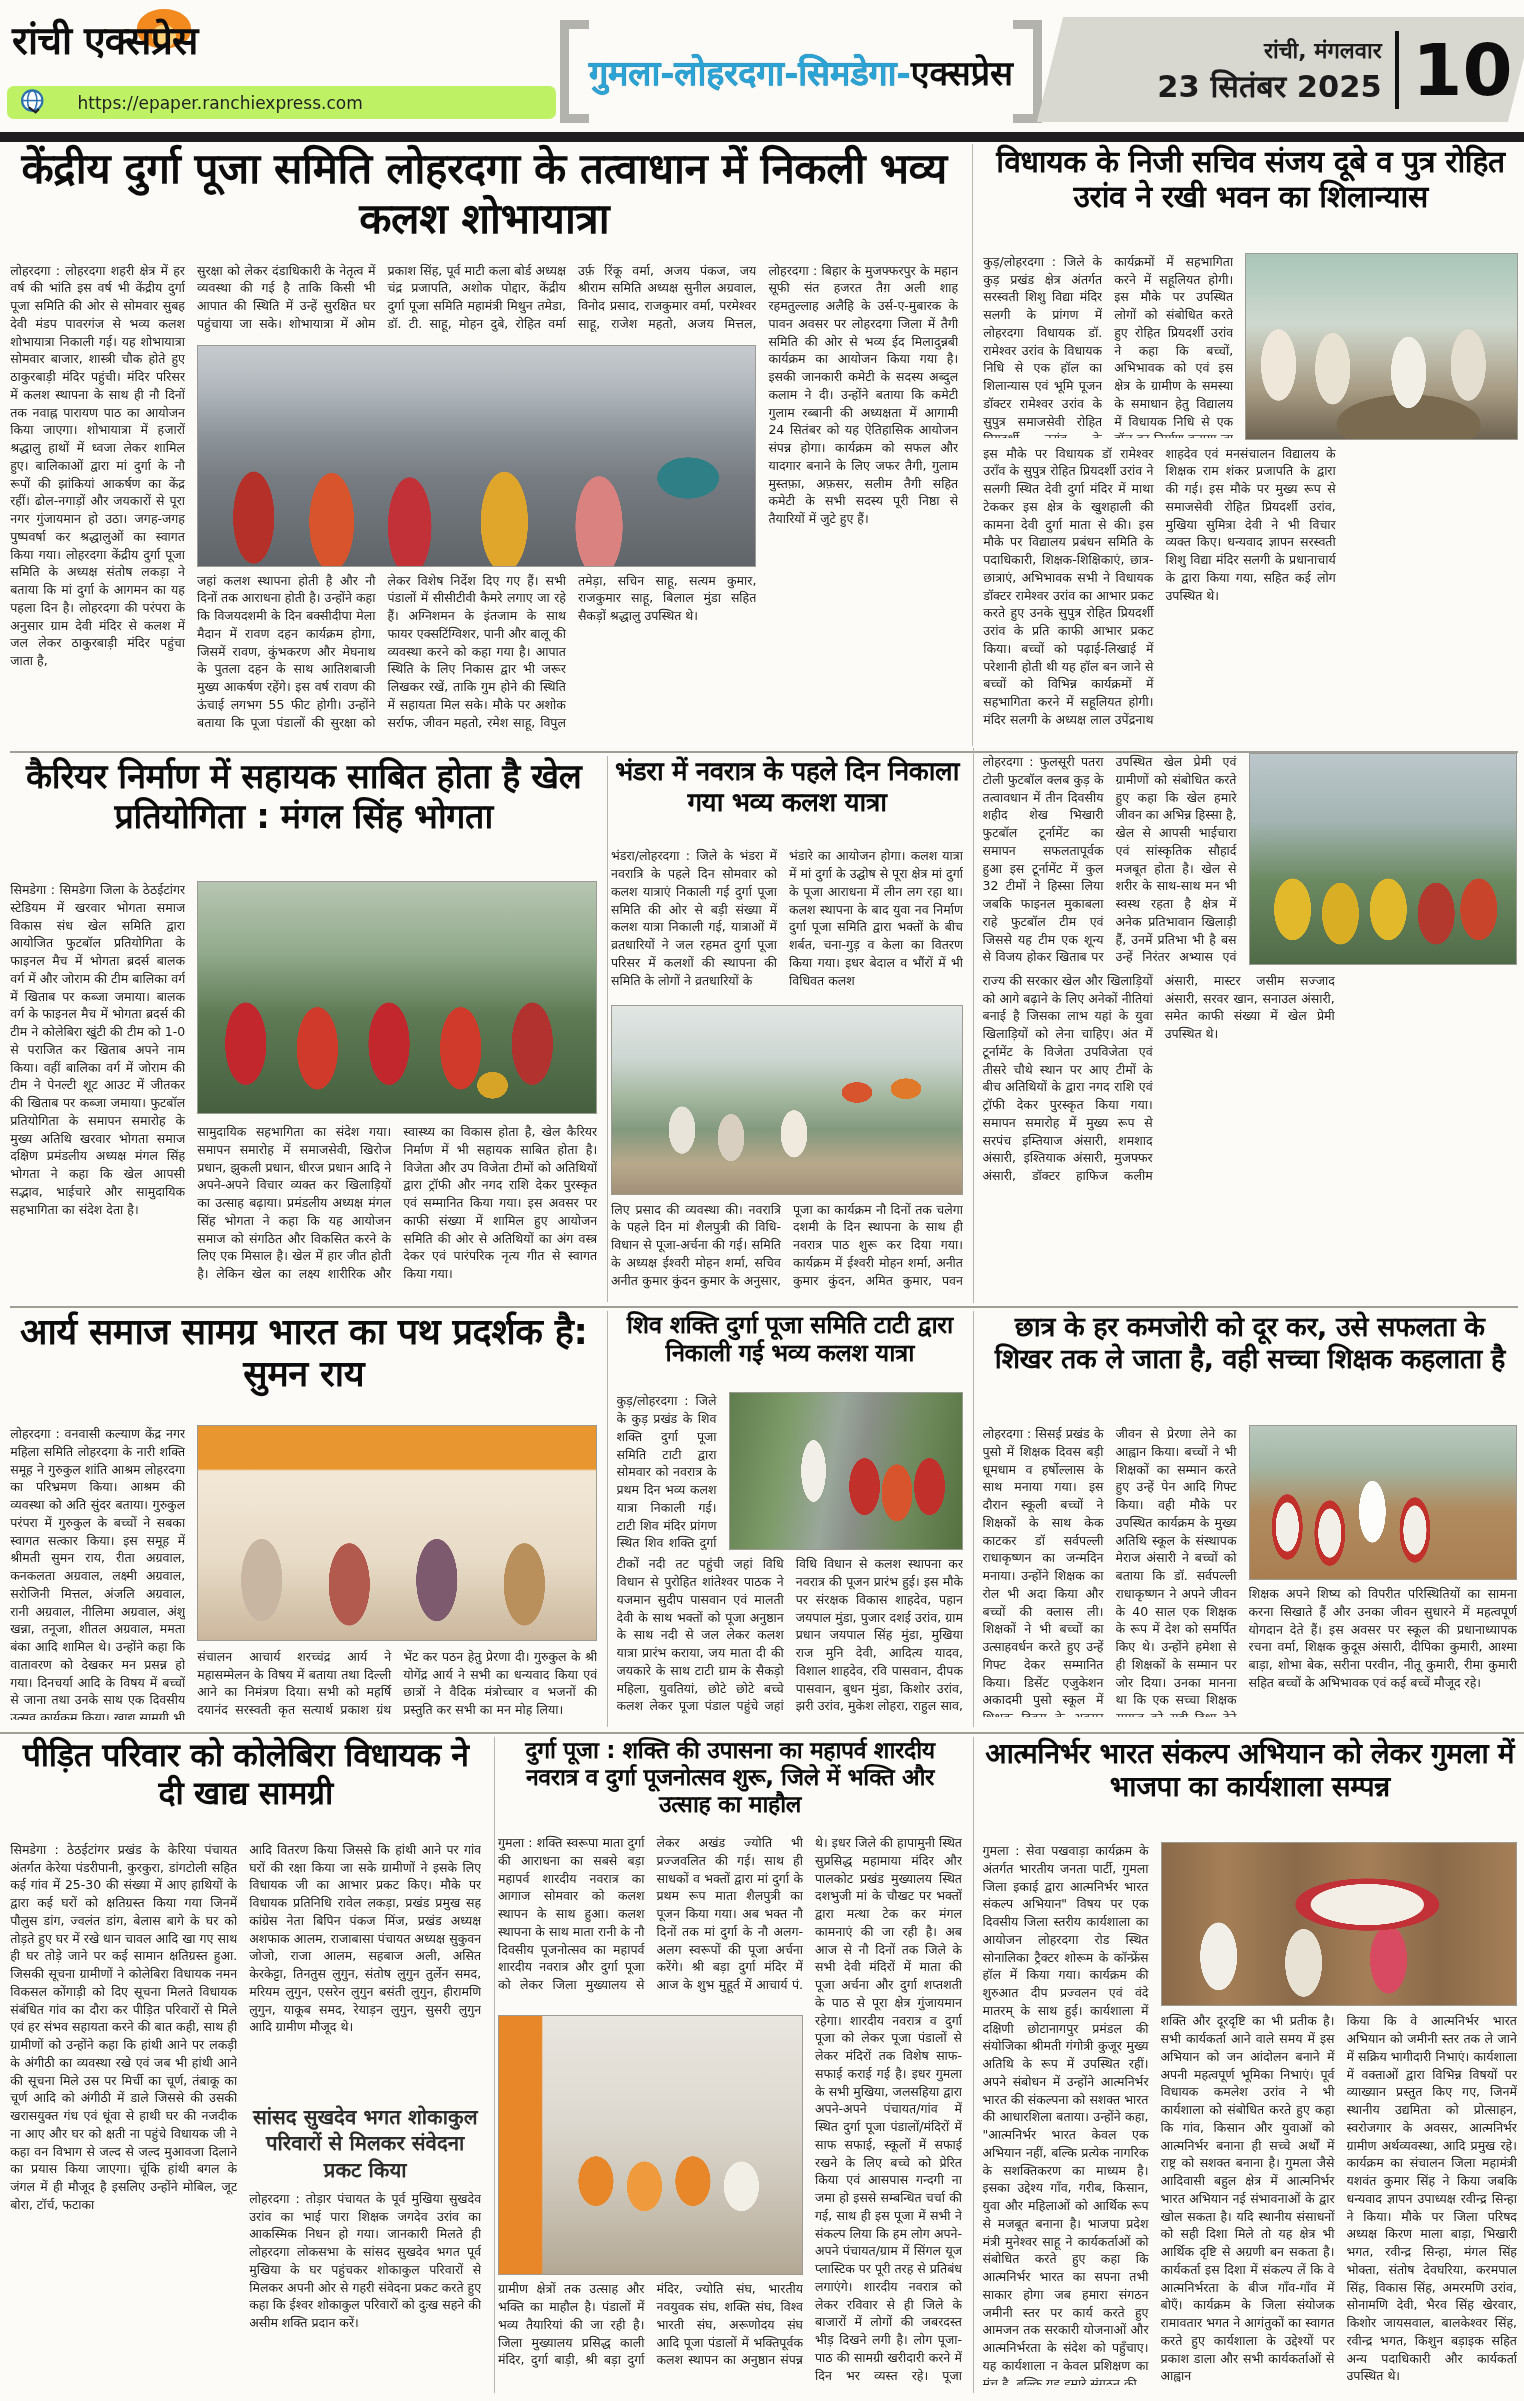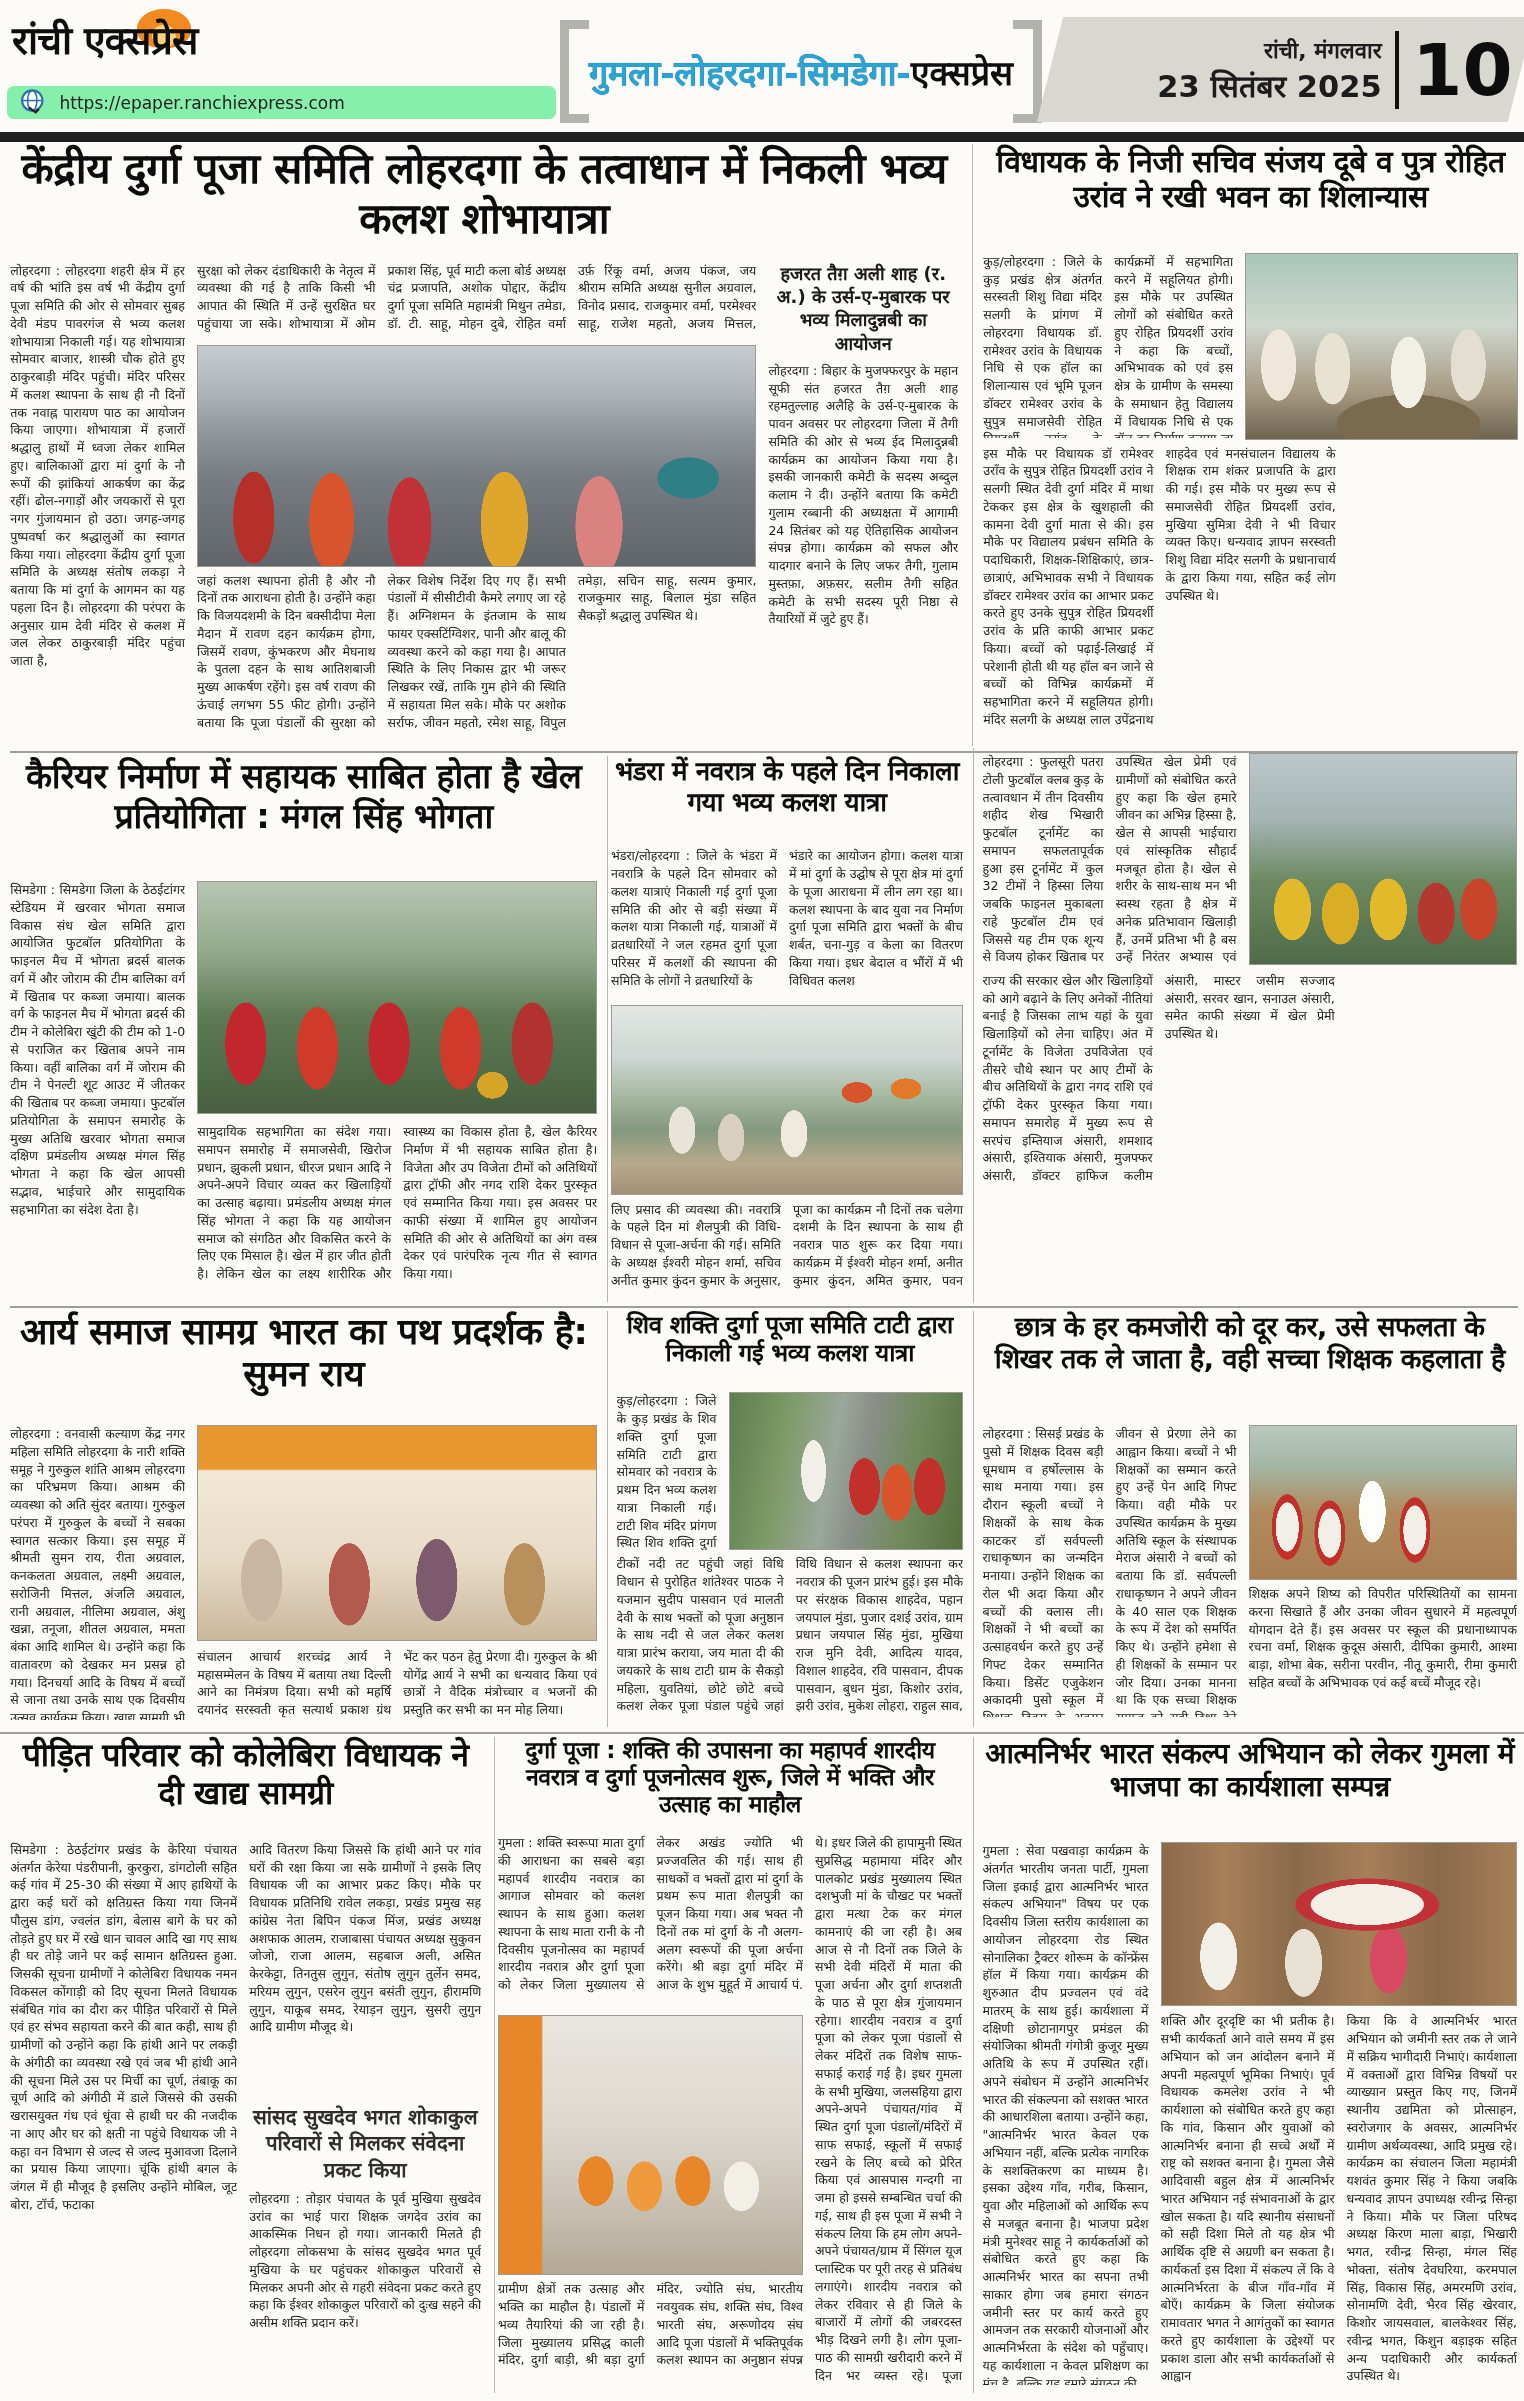--- a/index.html
+++ b/index.html
@@ -3,22 +3,22 @@
 <meta charset="utf-8">
 <style>
   html,body{margin:0;padding:0;background:#e9e7e0;}
   #page{position:relative;width:1525px;height:2401px;background:#fcfbf7;overflow:hidden;
         font-family:"DejaVu Sans",sans-serif;color:#1c1c1c;}
   
   .logo-wrap{position:absolute;left:12px;top:12px;width:305px;height:73px;}
   .flame{position:absolute;left:125px;top:-3.4px;width:54px;height:39px;border-radius:50% 50% 45% 45%;
          background:radial-gradient(circle at 50% 70%,#ffd27a 0 30%,#f28a1f 31% 70%,#e06a10 100%);}
   .logo-text{position:relative;font-size:39px;font-weight:800;letter-spacing:-0.8px;color:#0d0d0d;}
-  .url-bar{position:absolute;left:6.8px;top:86px;width:549px;height:33px;background:#86efac;
-           border-radius:6.8px;display:flex;align-items:center;gap:12px;padding-left:10.2px;box-sizing:border-box;}
+  .url-bar{position:absolute;left:6.8px;top:86px;width:549px;height:33px;background:#bef264;
+           border-radius:6.8px;display:flex;align-items:center;gap:30px;padding-left:10.2px;box-sizing:border-box;}
   .globe{width:30.5px;height:30.5px;flex:0 0 30.5px;}
   .url-text{font-size:17px;color:#222;}
   .mast-center{position:absolute;left:560px;top:20.4px;width:482px;height:103px;display:flex;align-items:stretch;}
   .bracket{width:20.4px;background:transparent;border:9.3px solid #b3b3ad;}
   .bracket.l{border-right:none;}
   .bracket.r{border-left:none;}
   .mast-title{flex:1;display:flex;align-items:center;justify-content:center;font-size:34px;font-weight:800;white-space:nowrap;}
   .mast-blue{color:#2ba3d4;text-shadow:0 0 0.8px #07597e;}
   .mast-black{color:#0d0d0d;}
   .date-block{position:absolute;left:1050px;top:17px;width:471px;height:105px;}
@@ -156,21 +156,20 @@
   <div class="art" style="left:10.2px;top:144px;width:948px;height:602px;">
     <div class="hl" style="font-size:42px;height:109px;">केंद्रीय दुर्गा पूजा समिति लोहरदगा के तत्वाधान में निकली भव्य कलश शोभायात्रा</div>
     <div class="row" style="margin-top:8.5px;height:477px;">
       <div class="bd" style="width:175px;height:477px;">लोहरदगा : लोहरदगा शहरी क्षेत्र में हर वर्ष की भांति इस वर्ष भी केंद्रीय दुर्गा पूजा समिति की ओर से सोमवार सुबह देवी मंडप पावरगंज से भव्य कलश शोभायात्रा निकाली गई। यह शोभायात्रा सोमवार बाजार, शास्त्री चौक होते हुए ठाकुरबाड़ी मंदिर पहुंची। मंदिर परिसर में कलश स्थापना के साथ ही नौ दिनों तक नवाह्न पारायण पाठ का आयोजन किया जाएगा। शोभायात्रा में हजारों श्रद्धालु हाथों में ध्वजा लेकर शामिल हुए। बालिकाओं द्वारा मां दुर्गा के नौ रूपों की झांकियां आकर्षण का केंद्र रहीं। ढोल-नगाड़ों और जयकारों से पूरा नगर गुंजायमान हो उठा। जगह-जगह पुष्पवर्षा कर श्रद्धालुओं का स्वागत किया गया। लोहरदगा केंद्रीय दुर्गा पूजा समिति के अध्यक्ष संतोष लकड़ा ने बताया कि मां दुर्गा के आगमन का यह पहला दिन है। लोहरदगा की परंपरा के अनुसार ग्राम देवी मंदिर से कलश में जल लेकर ठाकुरबाड़ी मंदिर पहुंचा जाता है,</div>
       <div style="width:560px;display:flex;flex-direction:column;gap:5.1px;">
         <div class="bd cols3" style="height:78px;">सुरक्षा को लेकर दंडाधिकारी के नेतृत्व में व्यवस्था की गई है ताकि किसी भी आपात की स्थिति में उन्हें सुरक्षित घर पहुंचाया जा सके। शोभायात्रा में ओम प्रकाश सिंह, पूर्व माटी कला बोर्ड अध्यक्ष चंद्र प्रजापति, अशोक पोद्दार, केंद्रीय दुर्गा पूजा समिति महामंत्री मिथुन तमेडा, डॉ. टी. साहू, मोहन दुबे, रोहित वर्मा उर्फ़ रिंकू वर्मा, अजय पंकज, जय श्रीराम समिति अध्यक्ष सुनील अग्रवाल, विनोद प्रसाद, राजकुमार वर्मा, परमेश्वर साहू, राजेश महतो, अजय मित्तल, मनोज कुमार गुप्ता, संदीप पोद्दार, महेंद्र महतो, लक्ष्मी नारायण भगत शामिल रहे।</div>
         <div class="photo ph-street" style="height:220px;"></div>
         <div class="bd cols3" style="flex:1;">जहां कलश स्थापना होती है और नौ दिनों तक आराधना होती है। उन्होंने कहा कि विजयदशमी के दिन बक्सीदीपा मेला मैदान में रावण दहन कार्यक्रम होगा, जिसमें रावण, कुंभकरण और मेघनाथ के पुतला दहन के साथ आतिशबाजी मुख्य आकर्षण रहेंगे। इस वर्ष रावण की ऊंचाई लगभग 55 फीट होगी। उन्होंने बताया कि पूजा पंडालों की सुरक्षा को लेकर विशेष निर्देश दिए गए हैं। सभी पंडालों में सीसीटीवी कैमरे लगाए जा रहे हैं। अग्निशमन के इंतजाम के साथ फायर एक्सटिंग्विशर, पानी और बालू की व्यवस्था करने को कहा गया है। आपात स्थिति के लिए निकास द्वार भी जरूर लिखकर रखें, ताकि गुम होने की स्थिति में सहायता मिल सके। मौके पर अशोक सर्राफ, जीवन महतो, रमेश साहू, विपुल तमेड़ा, सचिन साहू, सत्यम कुमार, राजकुमार साहू, बिलाल मुंडा सहित सैकड़ों श्रद्धालु उपस्थित थे।</div>
       </div>
       <div style="width:190px;display:flex;flex-direction:column;gap:6.8px;">
-        <div class="subhead" style="font-size:18px;">हजरत तैग़ अली शाह (र. अ.) के उर्स-ए-मुबारक पर भव्य मिलादुन्नबी का आयोजन</div>
         <div class="bd" style="flex:1;">लोहरदगा : बिहार के मुजफ्फरपुर के महान सूफी संत हजरत तैग़ अली शाह रहमतुल्लाह अलैहि के उर्स-ए-मुबारक के पावन अवसर पर लोहरदगा जिला में तैगी समिति की ओर से भव्य ईद मिलादुन्नबी कार्यक्रम का आयोजन किया गया है। इसकी जानकारी कमेटी के सदस्य अब्दुल कलाम ने दी। उन्होंने बताया कि कमेटी गुलाम रब्बानी की अध्यक्षता में आगामी 24 सितंबर को यह ऐतिहासिक आयोजन संपन्न होगा। कार्यक्रम को सफल और यादगार बनाने के लिए जफर तैगी, गुलाम मुस्तफ़ा, अफ़सर, सलीम तैगी सहित कमेटी के सभी सदस्य पूरी निष्ठा से तैयारियों में जुटे हुए हैं।</div>
       </div>
     </div>
   </div>
 
   <div class="art" style="left:972px;top:144px;width:546px;height:602px;border-left:0.8px solid #b5b5ae;padding-left:10.2px;">
     <div class="hl" style="font-size:30px;height:102px;">विधायक के निजी सचिव संजय दूबे व पुत्र रोहित उरांव ने रखी भवन का शिलान्यास</div>
     <div class="row" style="margin-top:6.8px;height:185px;">
       <div class="bd" style="width:119px;height:185px;">कुड़/लोहरदगा : जिले के कुड़ प्रखंड क्षेत्र अंतर्गत सरस्वती शिशु विद्या मंदिर सलगी के प्रांगण में लोहरदगा विधायक डॉ. रामेश्वर उरांव के विधायक निधि से एक हॉल का शिलान्यास एवं भूमि पूजन डॉक्टर रामेश्वर उरांव के सुपुत्र समाजसेवी रोहित प्रियदर्शी उरांव के उपस्थिति में विधायक के निजी सचिव संजय दुबे के द्वारा किया गया। इस मौके पर पुरोहित जितेंद्र नाथ बैद्य ने विधिवत भूमि पूजन संजय दुबे जी के द्वारा करवाई। इस मौके पर सरस्वती शिशु विद्या मंदिर सलगी के प्रधानाचार्य मनोहर साहू एवं विद्यालय प्रबंधन समिति के पदाधिकारी एवं समिति के सदस्यों के द्वारा अतिथियों का भव्य स्वागत किया गया।</div>
       <div class="bd" style="width:119px;height:185px;">कार्यक्रमों में सहभागिता करने में सहूलियत होगी। इस मौके पर उपस्थित लोगों को संबोधित करते हुए रोहित प्रियदर्शी उरांव ने कहा कि बच्चों, अभिभावक को एवं इस क्षेत्र के ग्रामीण के समस्या के समाधान हेतु विद्यालय में विधायक निधि से एक हॉल का निर्माण कराया जा रहा है। बच्चे अच्छे से पढ़ाई करे, खेलकूद में ध्यान दे और अपने भविष्य को अच्छा बनाये, अपने माता-पिता व जिला का नाम रौशन करे।</div>

